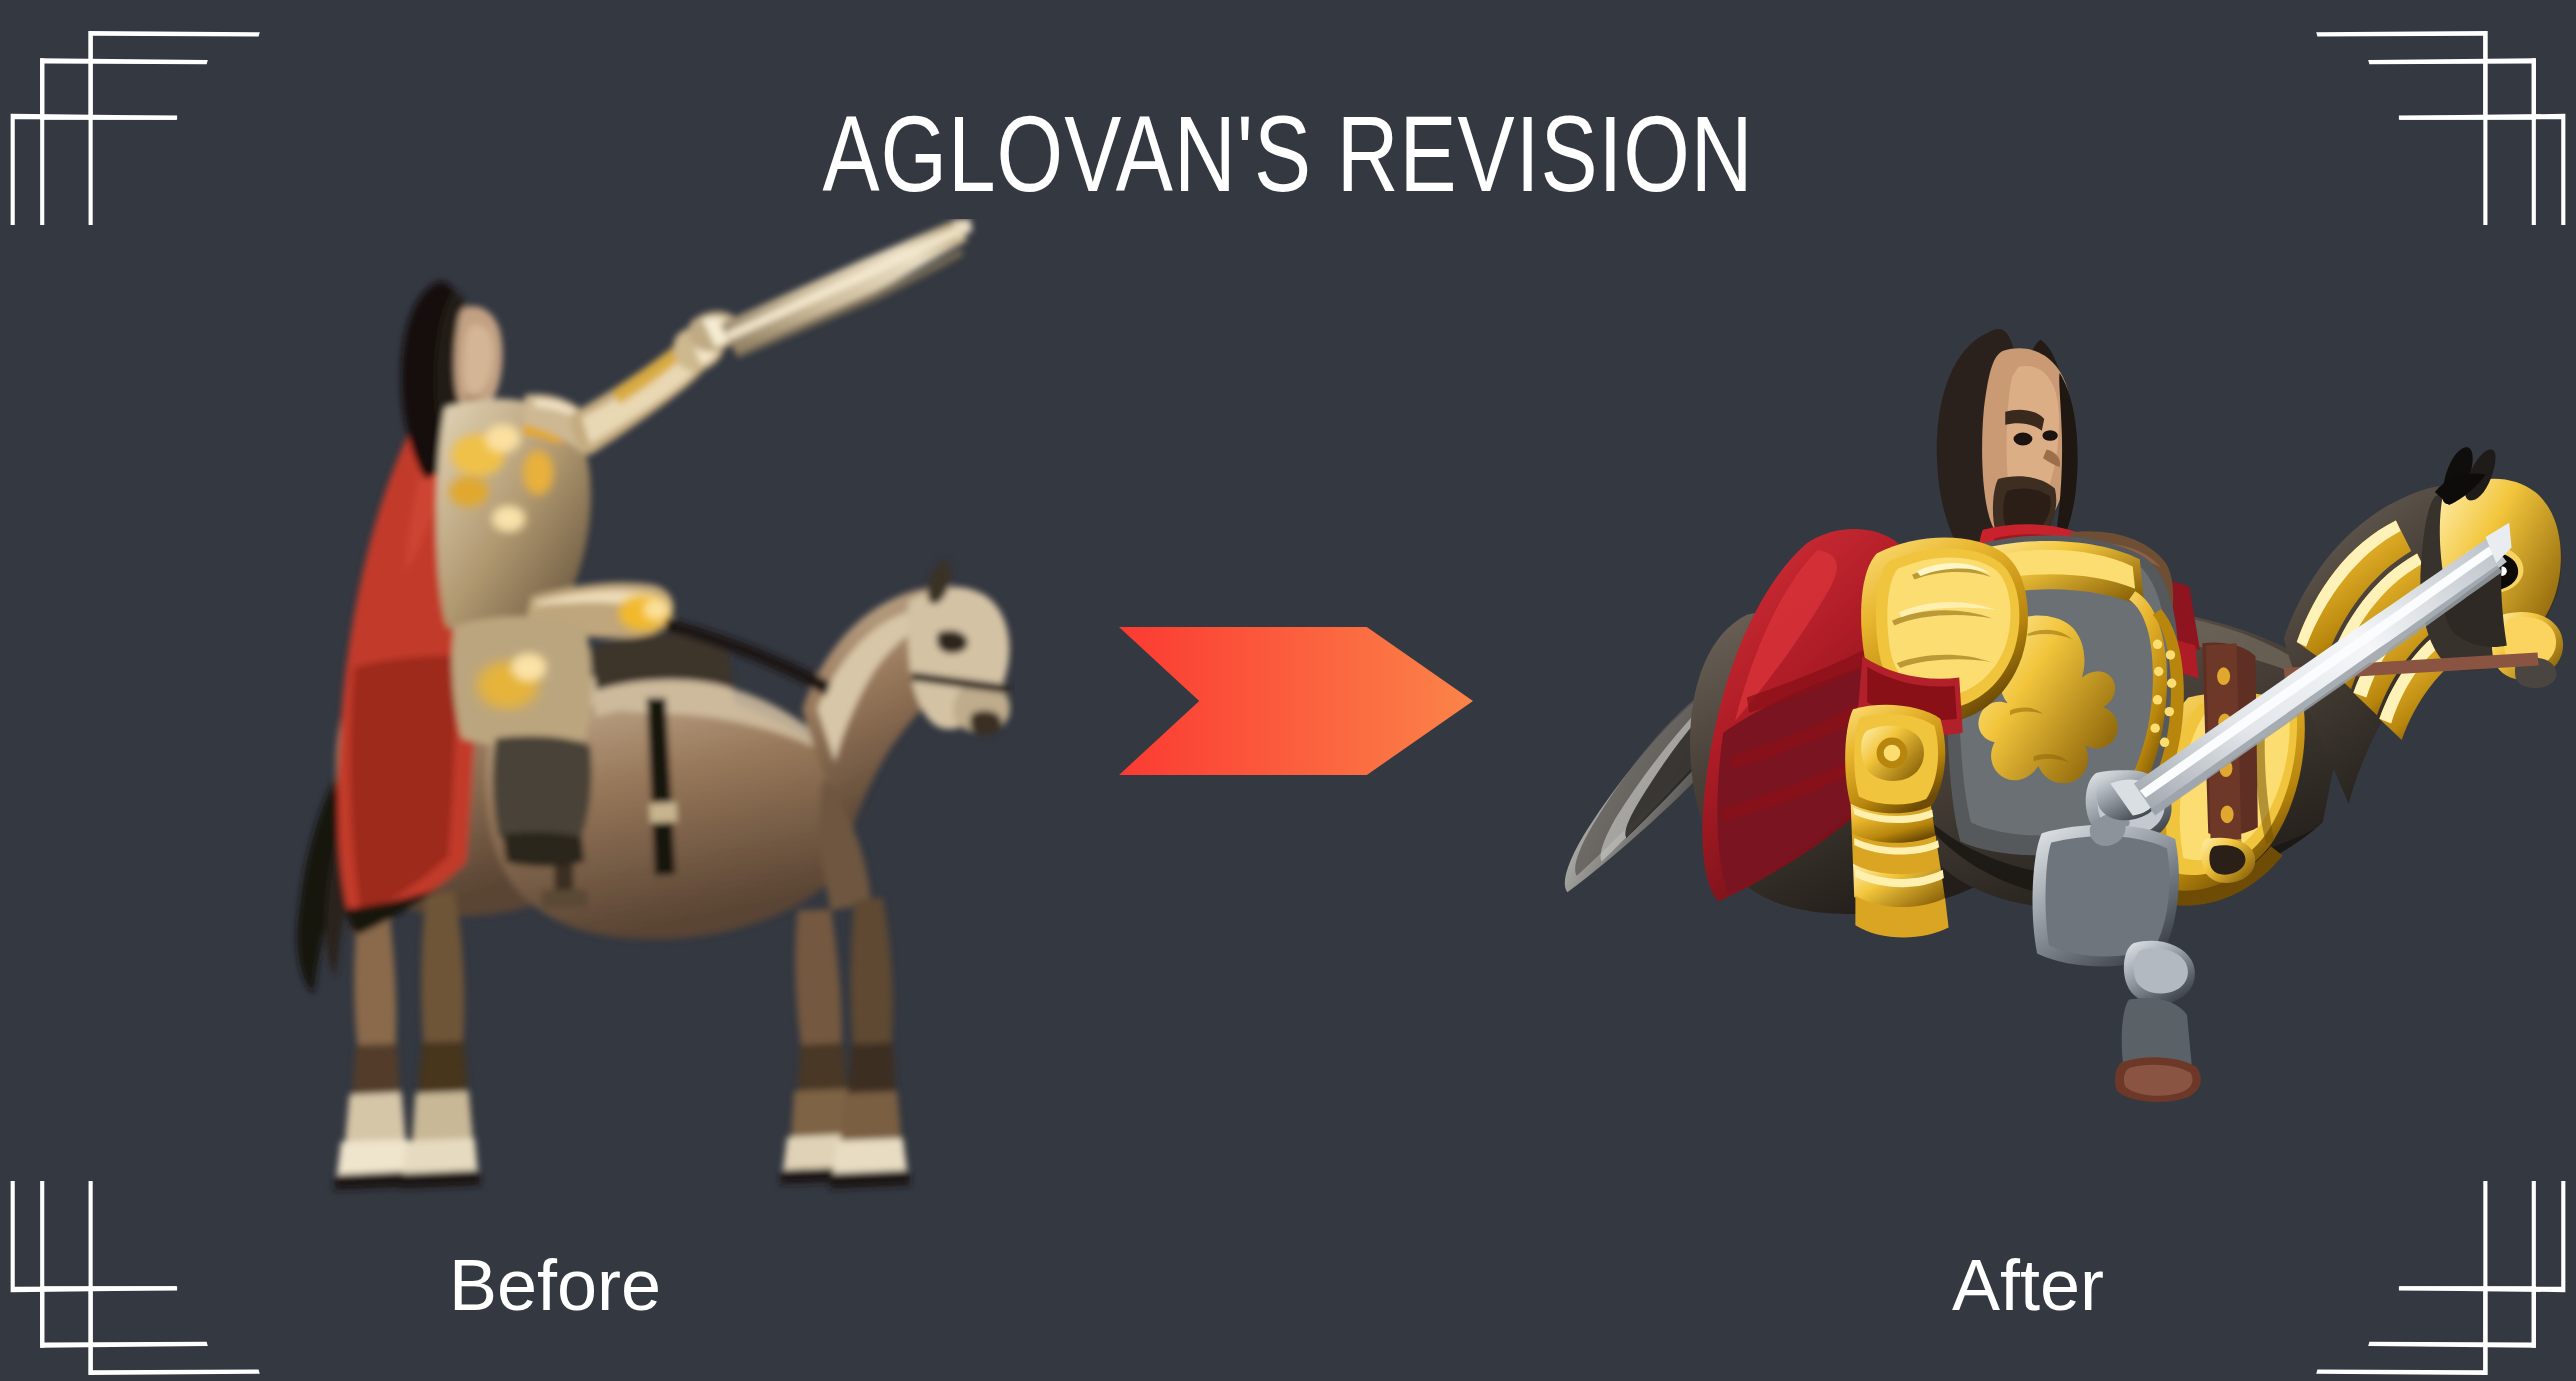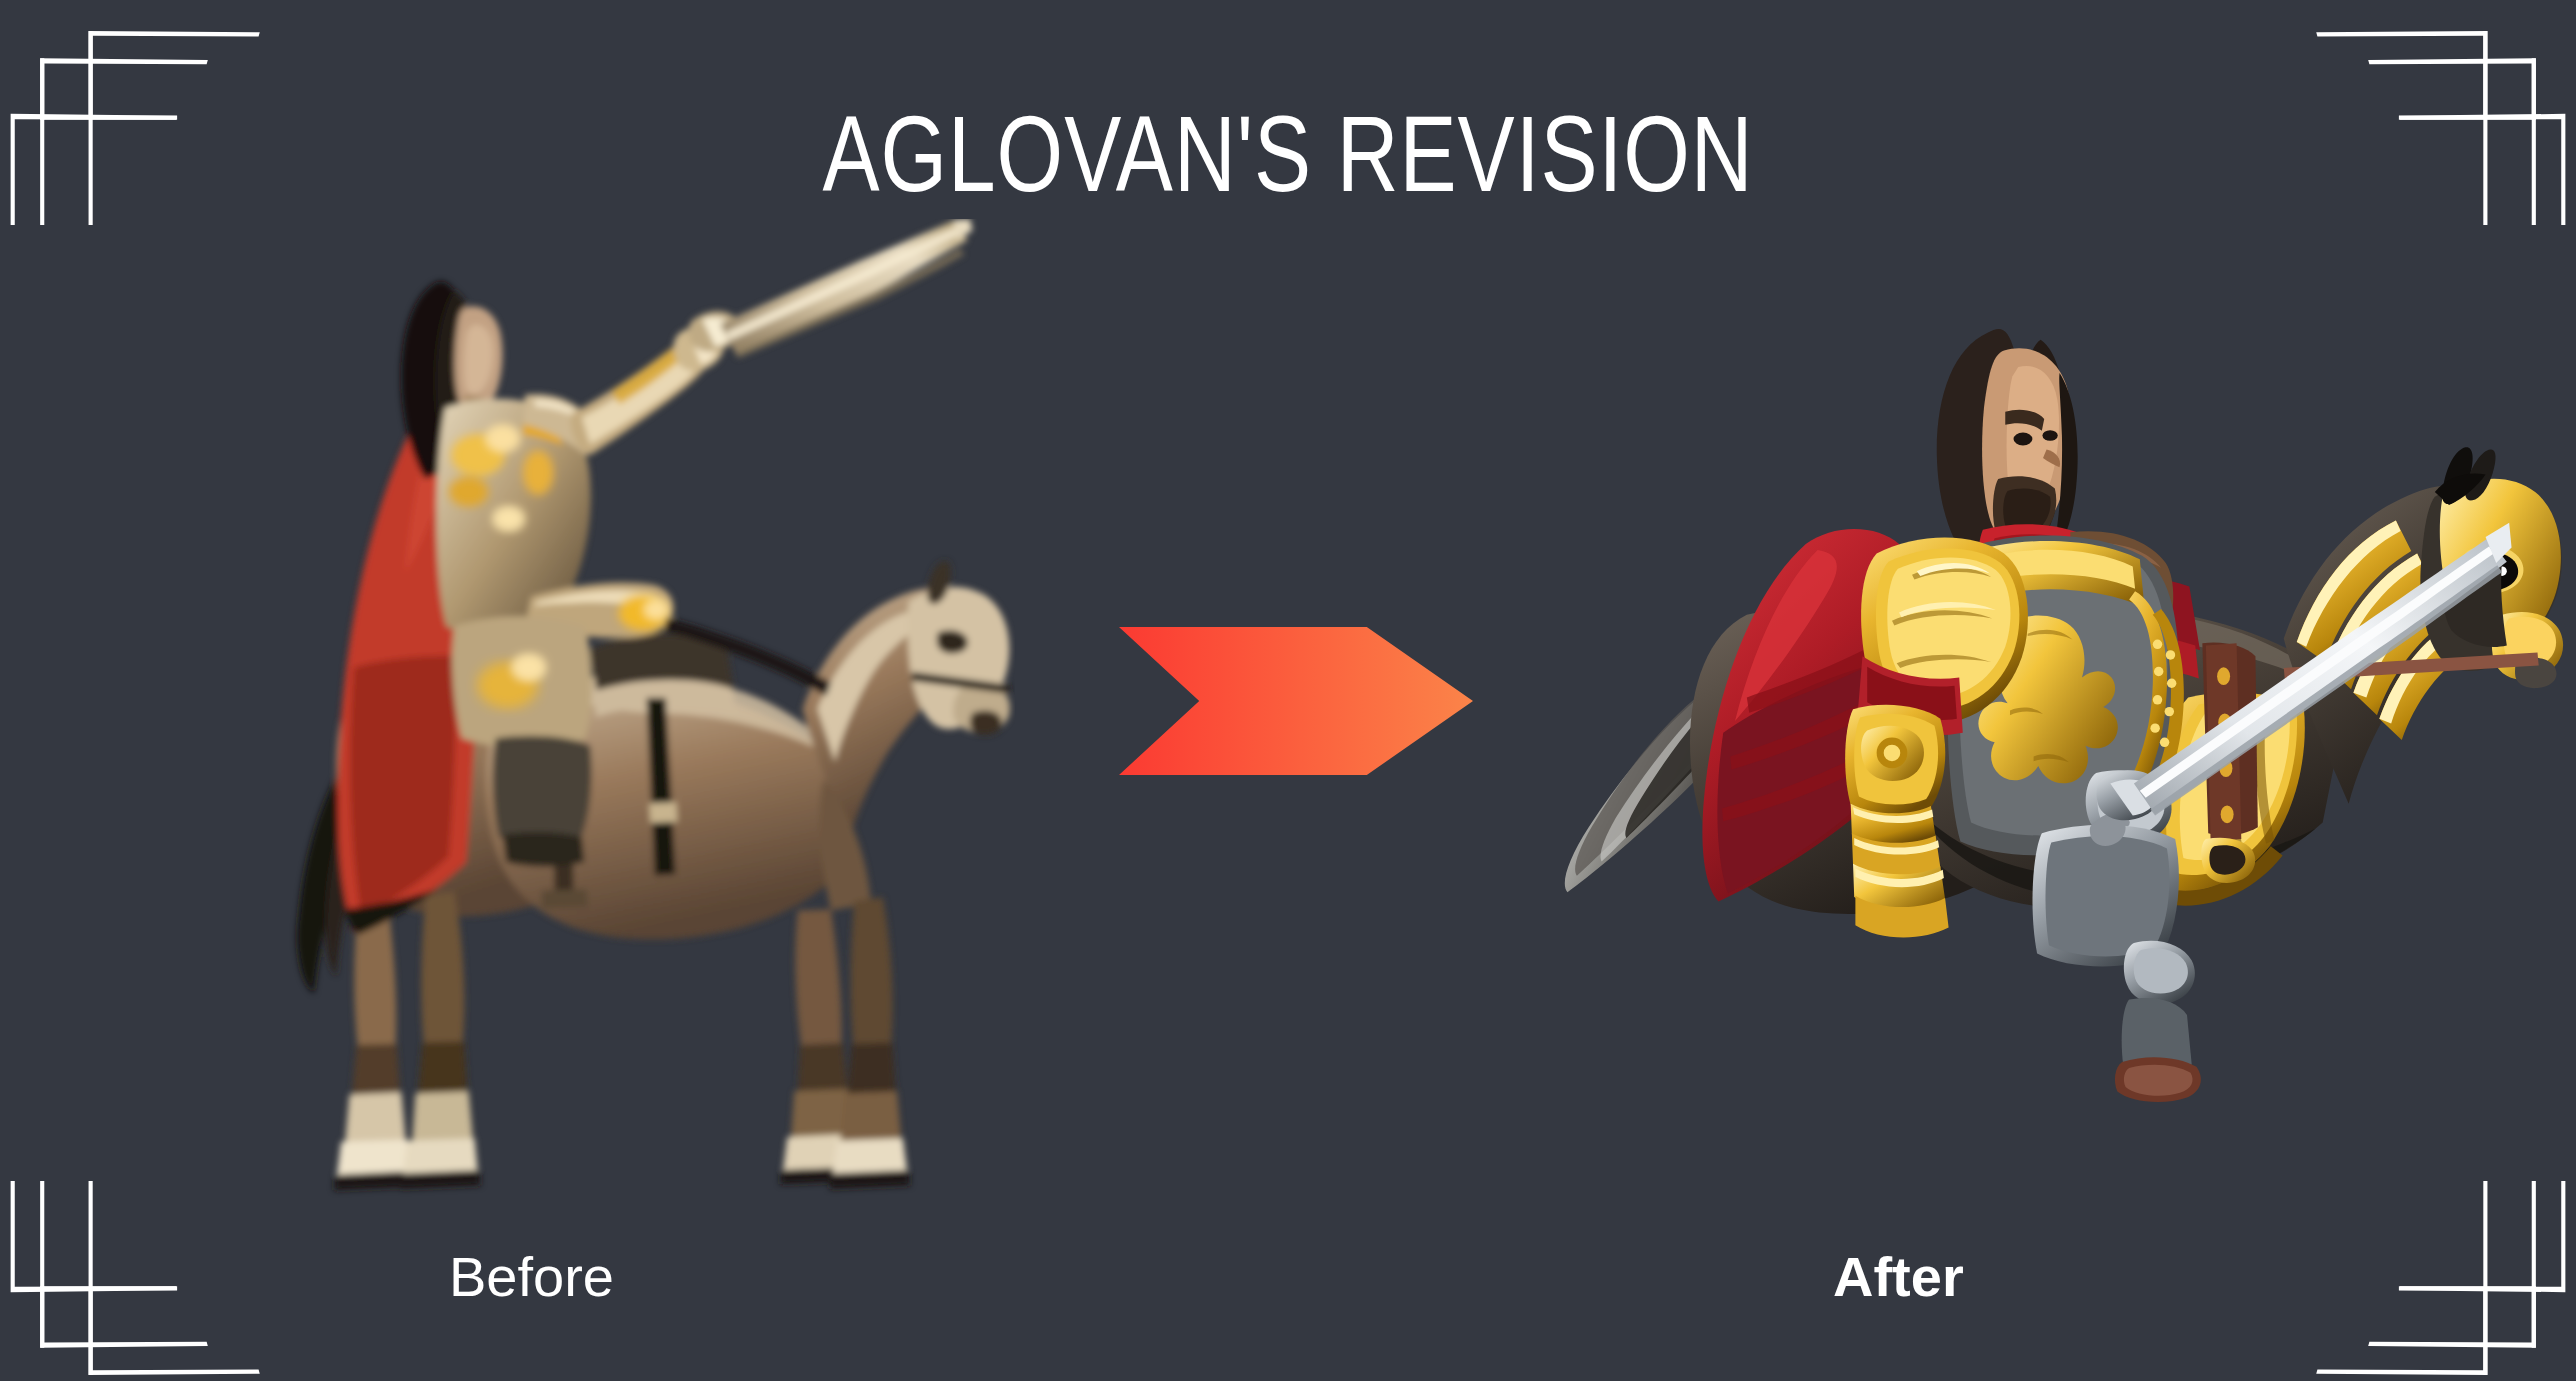--- a/index.html
+++ b/index.html
@@ -29,27 +29,27 @@
     letter-spacing:1.2px;
     font-weight:400;
     transform:scaleX(0.80);
     white-space:nowrap;
   }
 
   
   .cap {
     position:absolute;
     color:#ffffff;
-    font-size:56px;
+    font-size:72px;
     line-height:1;
     font-weight:400;
     white-space:nowrap;
   }
   #cap-before { left:449px; top:1225px; }
-  #cap-after  { left:1833px; top:1225px;font-weight:bold; }
+  #cap-after  { left:1952px; top:1225px; }
 
   
   #arrow {
     position:absolute;
     left:1119px; top:603px;
     width:354px; height:148px;
   }
   #arrow svg { width:100%; height:100%; display:block; }
 
   

